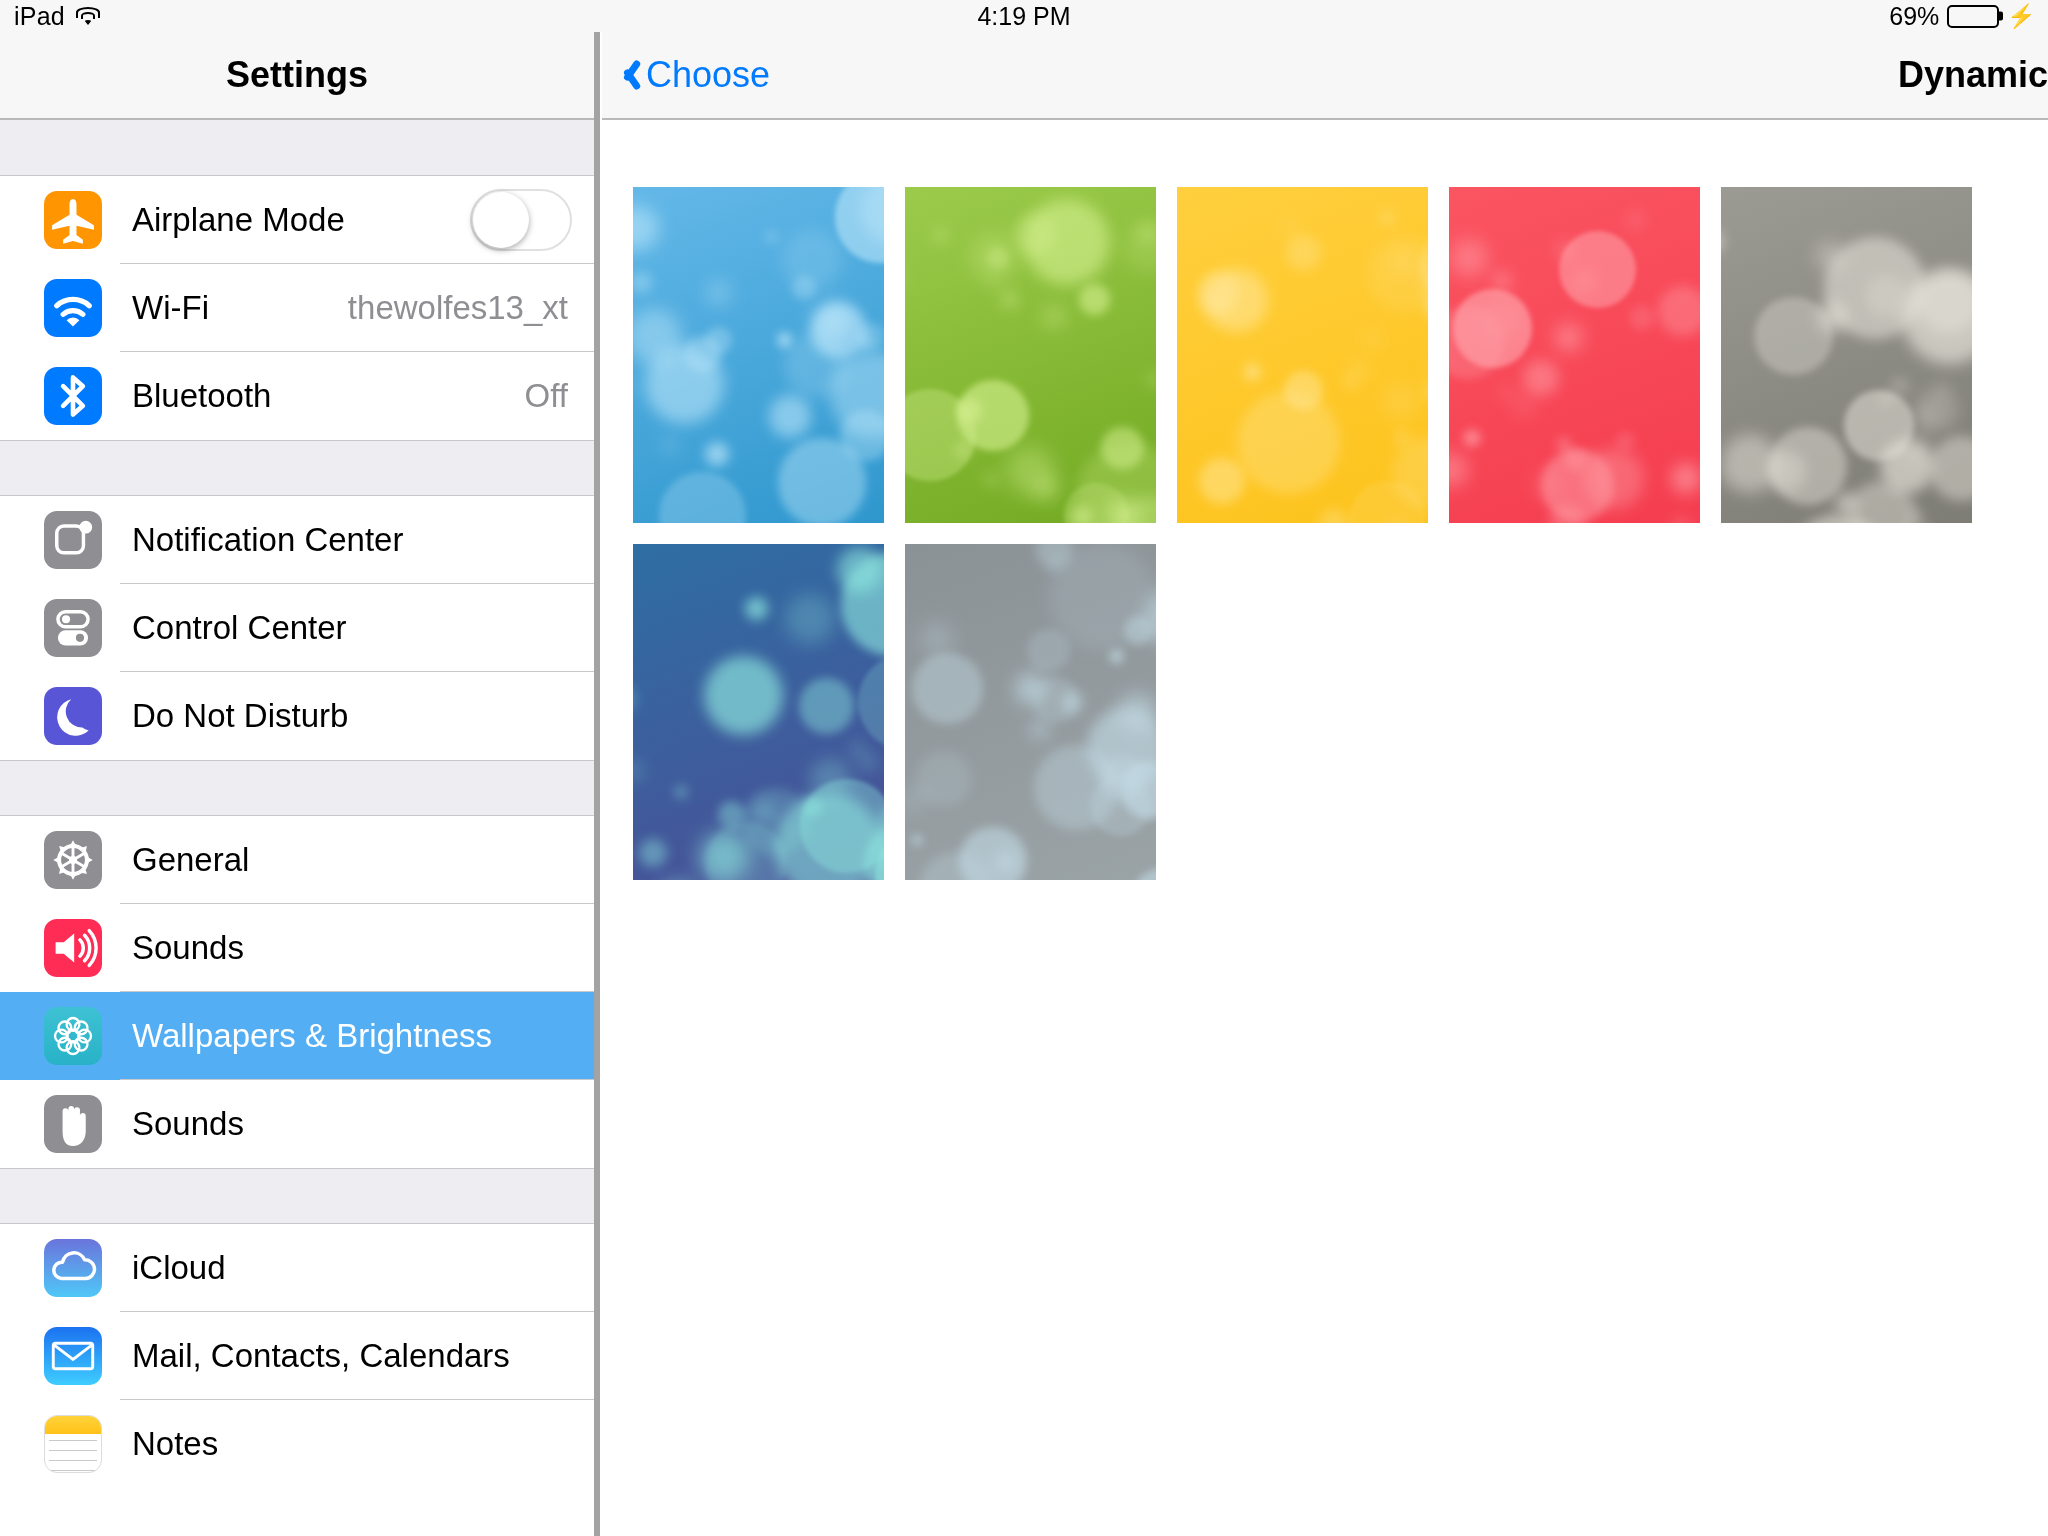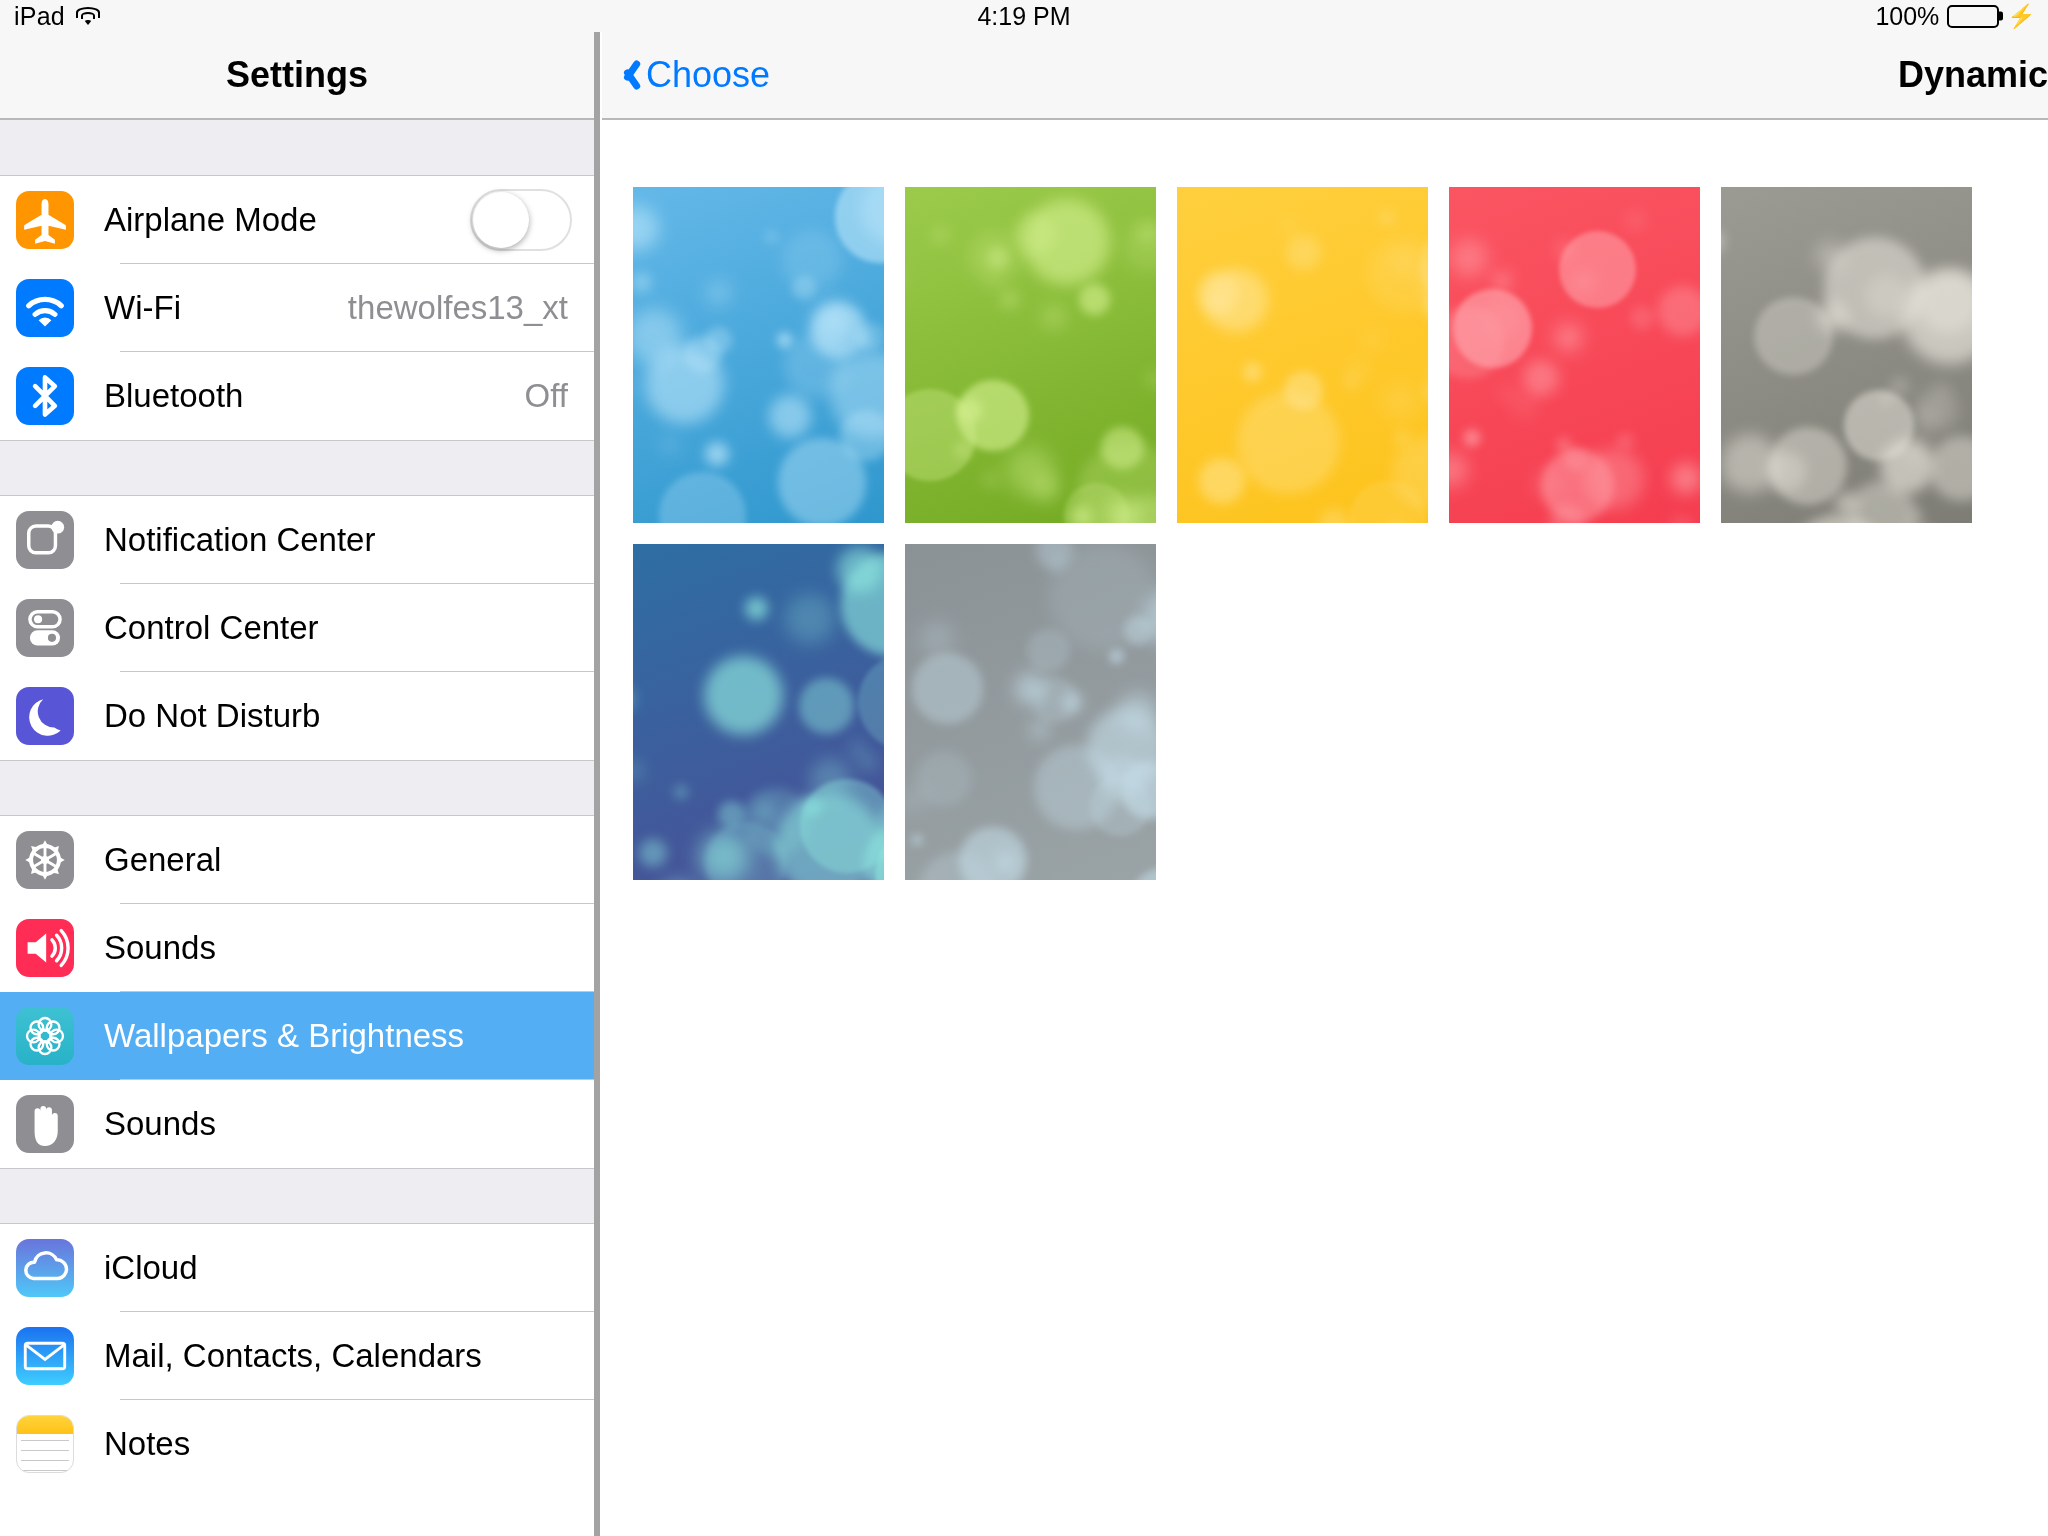--- a/index.html
+++ b/index.html
@@ -44,21 +44,21 @@
   #sb-title{
     height:88px; background:#f7f7f7;
     display:flex; align-items:center; justify-content:center;
     font-size:36px; font-weight:bold; color:#000;
     border-bottom:2px solid #b8b8b8;
   }
   .grp-gap{ height:56px; background:#eeeef2; border-top:1px solid #c8c8cc; border-bottom:1px solid #c8c8cc; }
   .grp-gap.first{ border-top:none; }
   .row{
     position:relative; height:88px; display:flex; align-items:center;
-    padding-left:16px; background:#fff;
+    padding-left:44px; background:#fff;
   }
   .row.sel{ background:#54aef4; }
   .row .ic{ width:58px; height:58px; border-radius:13px; flex:none; position:relative; overflow:hidden; }
   .row .lbl{ margin-left:30px; font-size:33px; color:#000; white-space:nowrap; }
   .row.sel .lbl{ color:#fff; }
   .row .val{ position:absolute; right:26px; font-size:33px; color:#8e8e93; }
   .row .sep{ position:absolute; left:120px; right:0; bottom:0; height:1px; background:#c8c8cc; }
 
   
   .toggle{ position:absolute; right:22px; width:102px; height:62px; border-radius:31px;
@@ -115,21 +115,21 @@
   <div id="sb-left">
     <span id="sb-device">iPad</span>
     <span class="wifi-glyph">
         <i class="a"></i>
         <i class="b"></i>
         <i class="c"></i>
       </span>
   </div>
   <div id="sb-center">4:19 PM</div>
   <div id="sb-right">
-    <span id="sb-batt-pct">100%</span>
+    <span id="sb-batt-pct">69%</span>
     <span class="batt">
       <span class="fill" id="battfill" style="width: 100%;"></span><span class="cap"></span>
     </span>
     <span class="bolt">⚡</span>
   </div>
 </div>
 
 <div id="sidebar">
   <div id="sb-title">Settings</div>
   <div id="sb-list">

